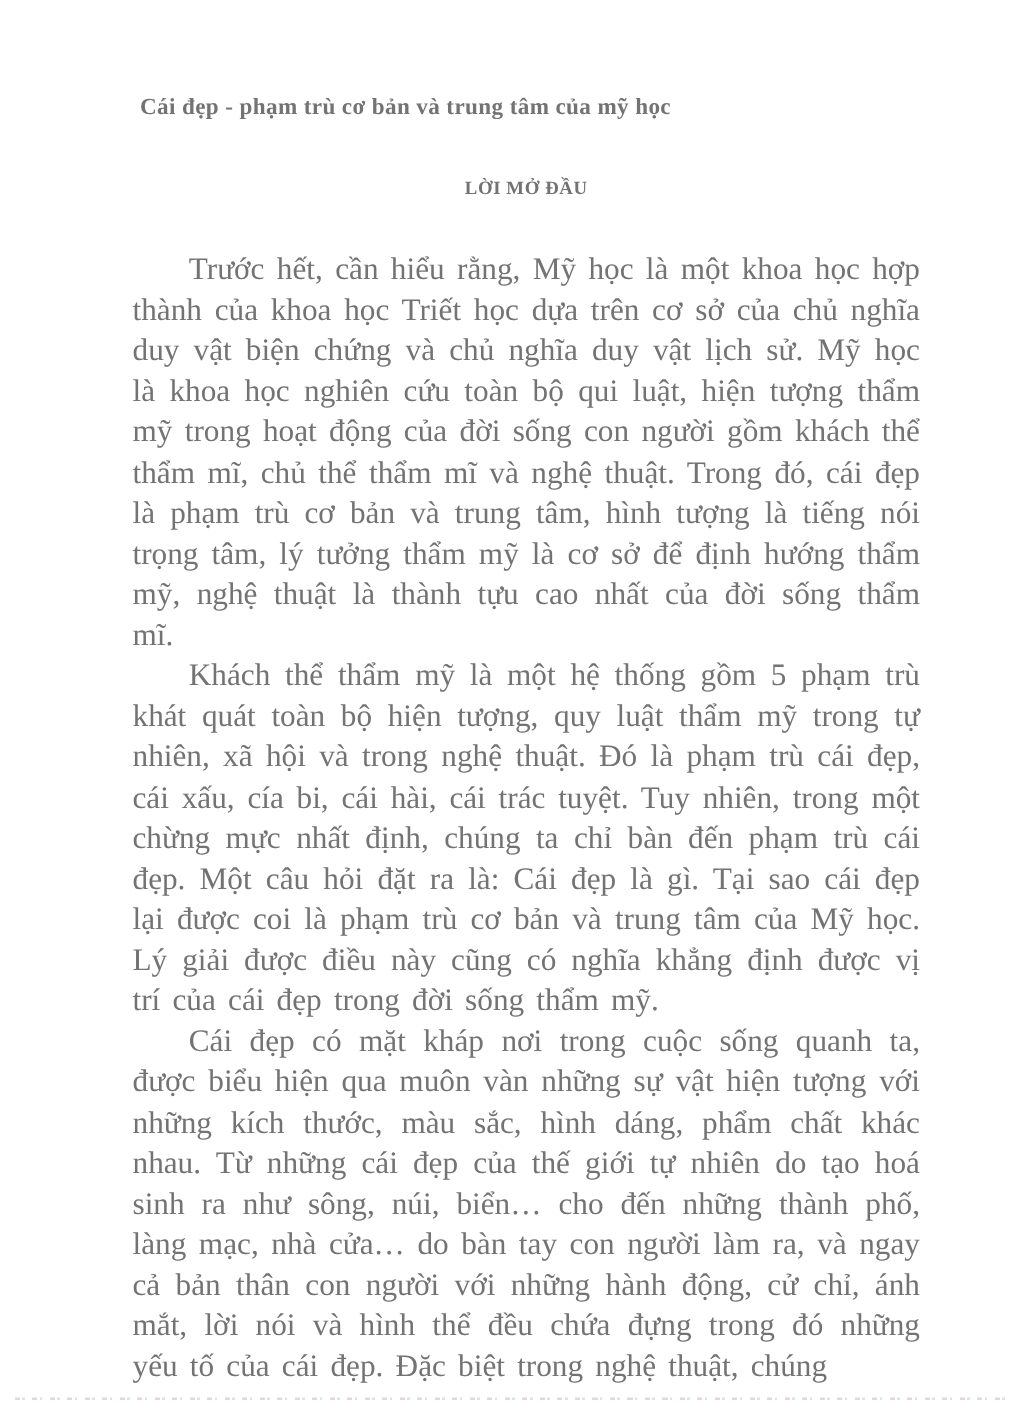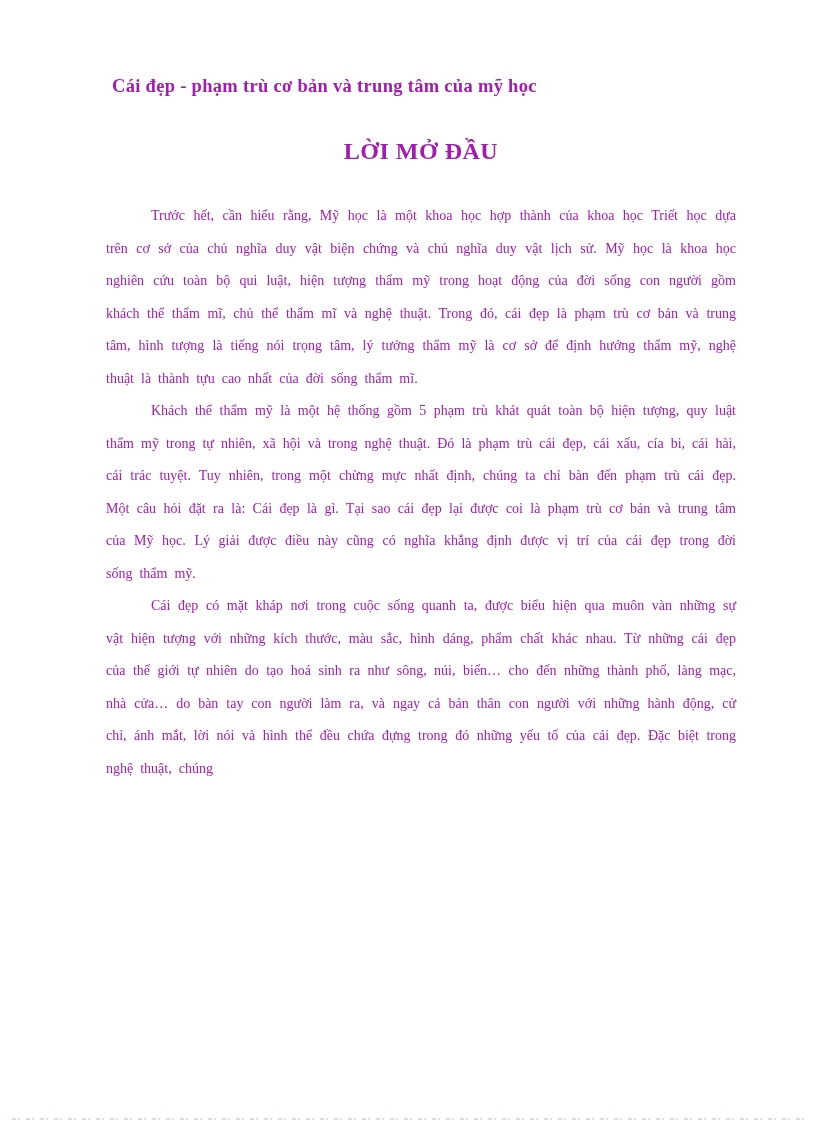--- a/index.html
+++ b/index.html
@@ -7,56 +7,56 @@
     padding: 0;
     background: #ffffff;
   }
   .page {
     position: relative;
     width: 816px;
     height: 1123px;
     background: #ffffff;
     overflow: hidden;
     font-family: "Liberation Serif", "DejaVu Serif", serif;
-    color: #a21caf;
+    color: #737373;
   }
   .content {
     position: absolute;
     top: 70px;
     left: 106px;
     width: 630px;
   }
   .doc-title {
     font-size: 18.5px;
     font-weight: bold;
     line-height: 32.5px;
     margin: 0 0 32.5px 6px;
     letter-spacing: 0.3px;
   }
   .centered-heading {
     text-align: center;
-    font-size: 24px;
+    font-size: 15px;
     font-weight: bold;
     line-height: 32.5px;
     margin: 0 0 32.5px 0;
     letter-spacing: 0.5px;
   }
   .centered-heading.mid {
     margin-top: 32.5px;
   }
   .section-heading {
     font-size: 19px;
     font-weight: bold;
     line-height: 32.5px;
     margin: 0;
     letter-spacing: 0.3px;
   }
   p.body-par {
     margin: 0;
-    font-size: 14px;
+    font-size: 25px;
     line-height: 32.5px;
     text-align: justify;
     text-indent: 45px;
     word-spacing: 3.5px;
   }
   .page-break-line {
     position: absolute;
     left: 12px;
     right: 12px;
     bottom: 3px;

